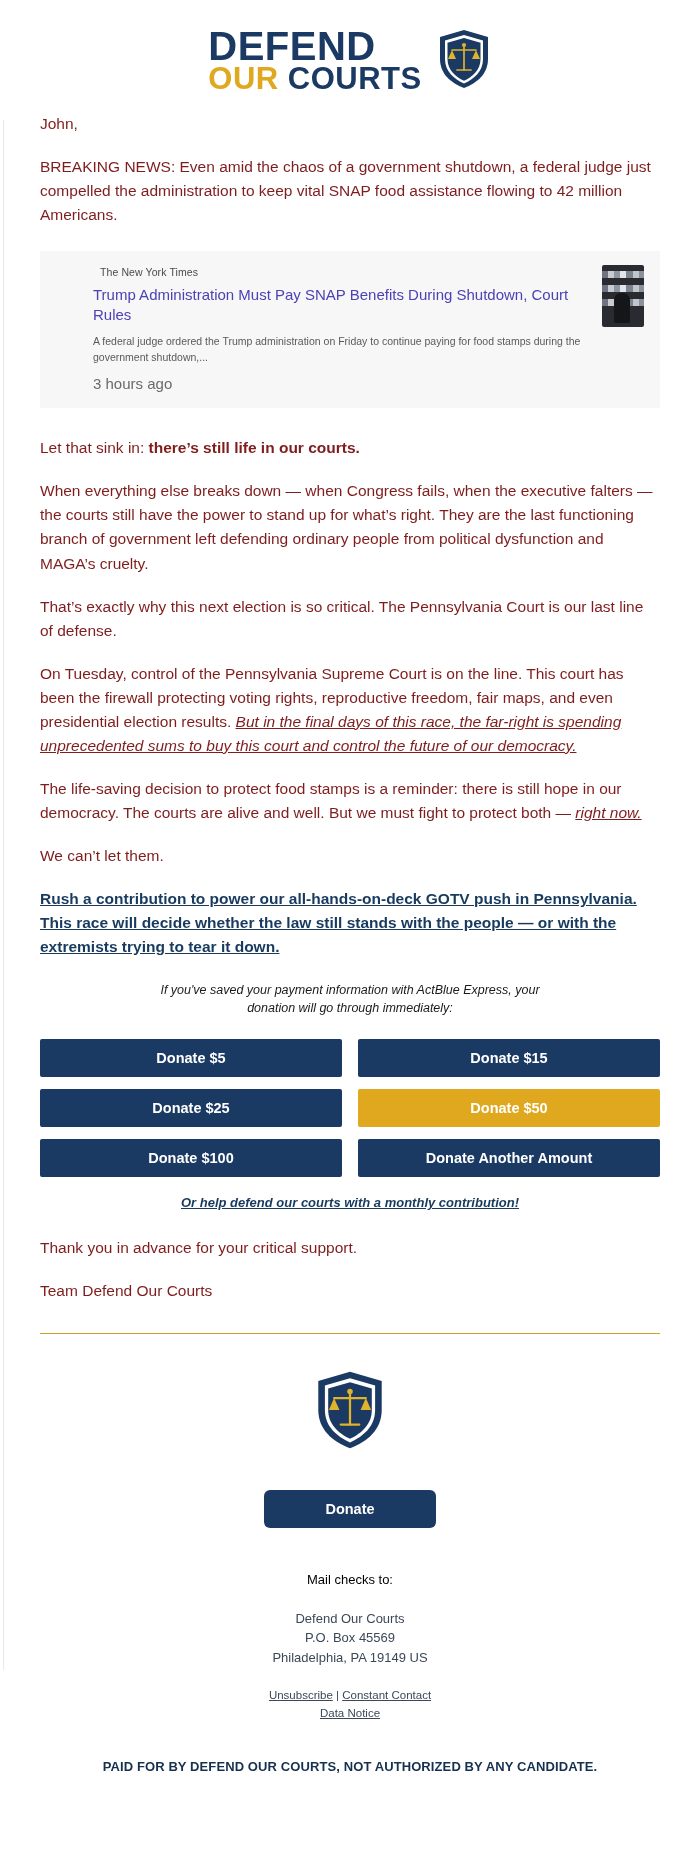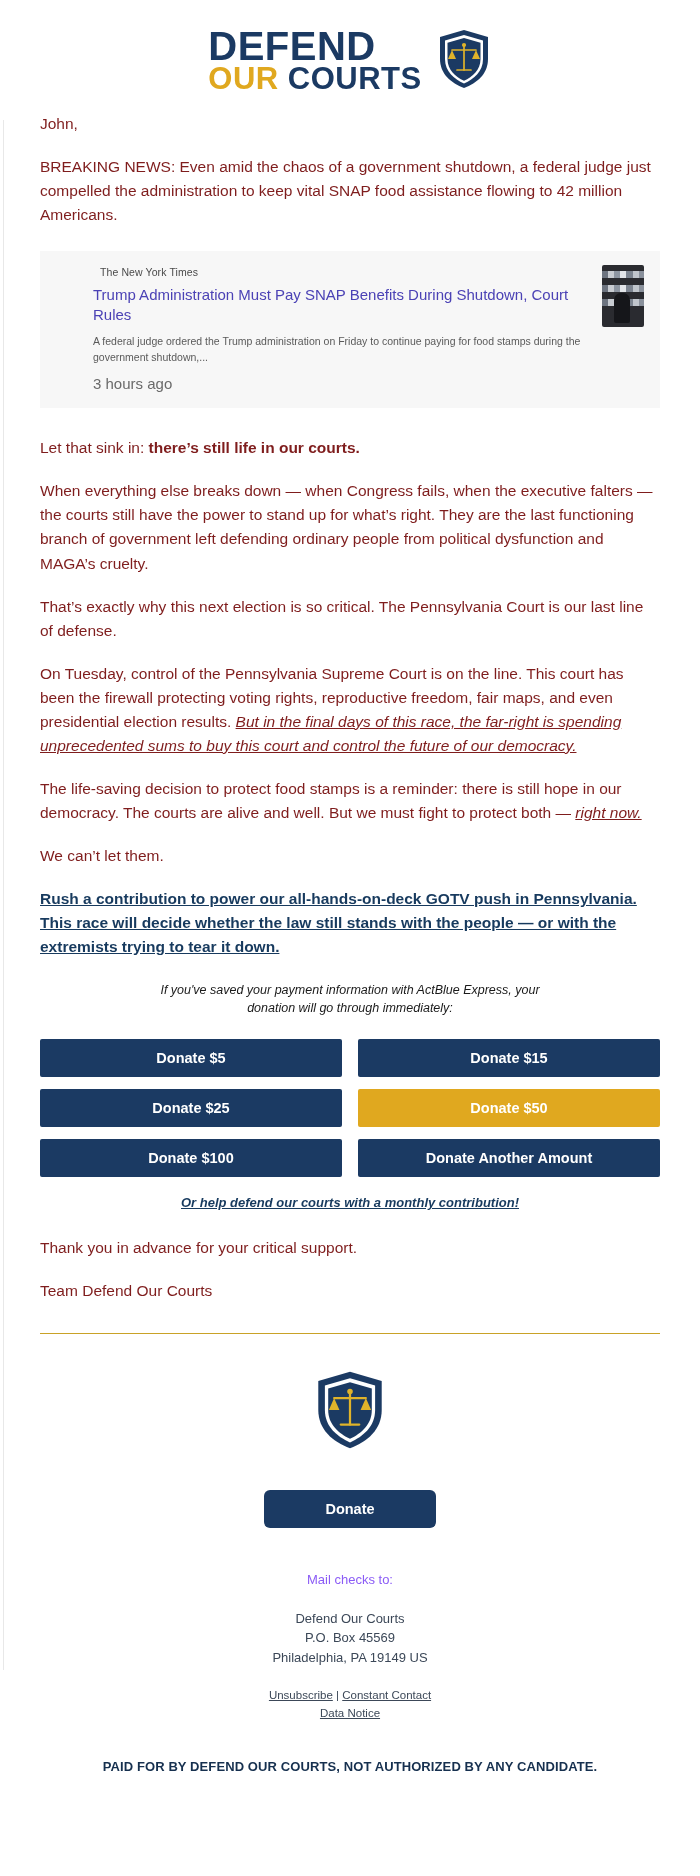--- a/index.html
+++ b/index.html
@@ -220,21 +220,21 @@
     background: #1b3a63;
     color: #ffffff;
     font-size: 14.5px;
     font-weight: 700;
     text-decoration: none;
     border-radius: 6px;
     cursor: pointer;
   }
   .mail-checks {
     font-size: 13px;
-    color: #8b5cf6;
+    color: #000000;
     margin: 44px 0 22px 0;
     text-align: center;
   }
   .org-address {
     font-size: 13px;
     line-height: 1.5;
     color: #3c4858;
     margin: 0 0 20px 0;
   }
   .footer-links {

